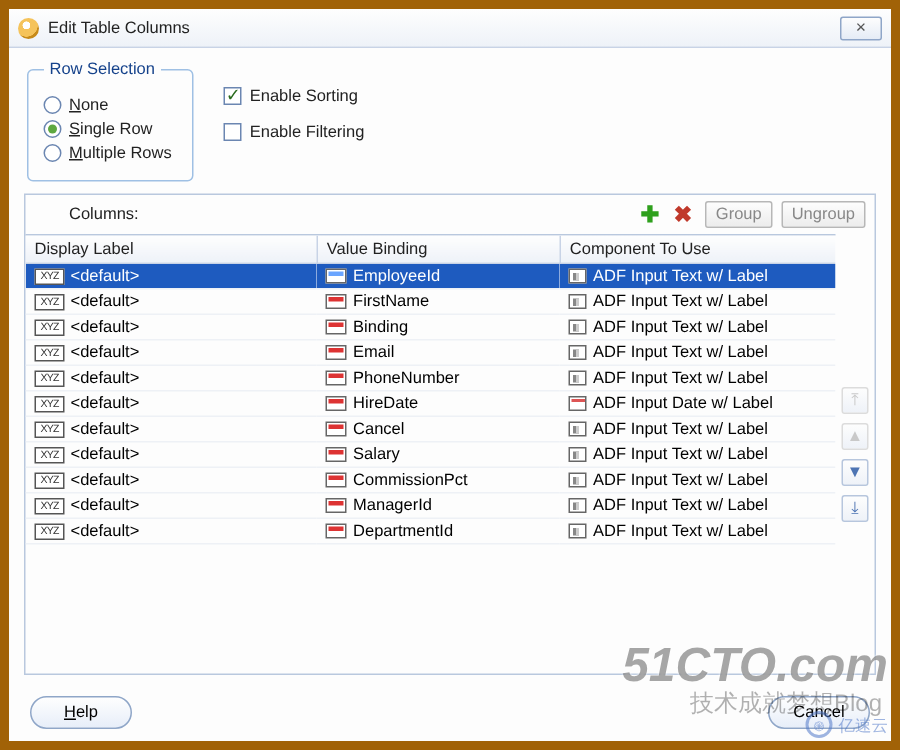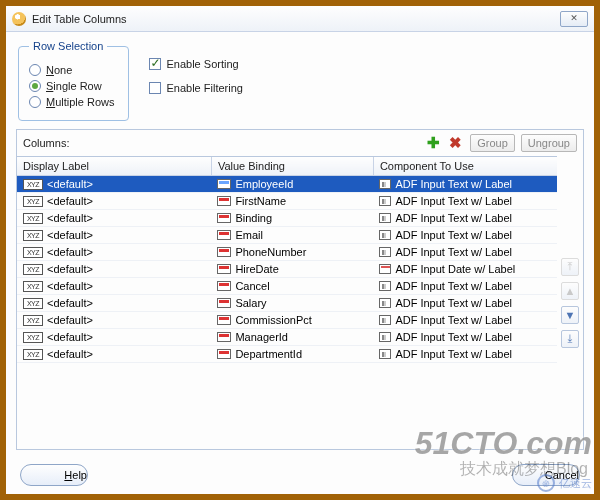--- a/index.html
+++ b/index.html
@@ -14,21 +14,21 @@
   fieldset.rowsel { border:1px solid #9fc0e4; border-radius:4px; padding:8px 14px 8px 10px; }
   fieldset.rowsel legend { color:#15428b; padding:0 4px; }
   .radio, .chk { display:flex; align-items:center; gap:5px; margin:4px 0; color:#222; cursor:pointer; }
   .radio .dot { width:12px; height:12px; border:1px solid #6b86b1; border-radius:50%; background:#fff; position:relative; }
   .radio.sel .dot::after { content:""; position:absolute; inset:2px; border-radius:50%; background:#5ea840; }
   .radio u, .chk u { text-decoration: underline; }
   .chk .box { width:12px; height:12px; border:1px solid #6b86b1; background:#fff; position:relative; }
   .chk.sel .box::after { content:"✓"; position:absolute; top:-3px; left:0; font-size:12px; color:#2a6b1e; }
   .chkcol { padding-top:14px; display:flex; flex-direction:column; gap:4px;text-align:center; }
   .colspanel { border:1px solid #b9c8de; flex:1; display:flex; flex-direction:column; min-height:0; }
-  .colspanel .hdr { display:flex; align-items:center; padding:4px 6px; gap:4px; }
+  .colspanel .hdr { display:flex; align-items:center; padding:4px 6px; gap:4px;margin-left:23px; }
   .colspanel .hdr .lbl { flex:1; color:#222; }
   .iconbtn { width:18px; height:18px; border:1px solid transparent; display:flex; align-items:center; justify-content:center; font-size:15px; font-weight:bold; cursor:pointer; }
   .add { color:#2fa01d; }
   .del { color:#c0392b; }
   .grpbtn { height:18px; padding:0 6px; border:1px solid #b7b7b7; background:linear-gradient(#fdfdfd,#ececec); color:#888; border-radius:2px; margin-left:2px; line-height:16px;text-align:right; }
   .tablewrap { display:flex; flex:1; min-height:0; }
   .grid { flex:1; overflow:auto; border-top:1px solid #b9c8de; }
   table { width:100%; border-collapse:collapse; table-layout:fixed; }
   th { text-align:left; font-weight:normal; background:linear-gradient(#fefefe,#eef2f8); border:1px solid #c8d3e6; border-top:none; padding:3px 6px; color:#222; }
   th:first-child { border-left:none; }
@@ -41,21 +41,21 @@
   .cardico::before { content:""; position:absolute; top:1px; left:1px; right:1px; height:3px; background:#d33; }
   tr.sel .cardico::before { background:#6aa5ff; }
   .compico { width:12px; height:10px; border:1px solid #666; background:#fff; display:inline-block; position:relative; }
   .compico::after { content:""; position:absolute; left:2px; top:2px; width:2px; height:5px; background:#888; border-right:2px solid #ccc; }
   .compico.date::after { background:#d55; border-right:none; left:1px; top:1px; width:9px; height:2px; }
   .sidepanel { width:26px; display:flex; flex-direction:column; align-items:center; justify-content:center; gap:6px; }
   .arrow { width:18px; height:18px; border:1px solid #b7c6dd; background:linear-gradient(#fdfdfd,#eef2f8); border-radius:2px; display:flex; align-items:center; justify-content:center; color:#4d74b3; cursor:pointer; font-size:11px; }
   .arrow.dis { color:#c9c9c9; border-color:#dcdcdc; cursor:default; }
   .footer { display:flex; align-items:center; padding:6px 4px 2px 4px; gap:6px; }
   .spacer { flex:1; }
-  .btn { min-width:68px; height:22px; border:1px solid #8fa6c8; background:linear-gradient(#fefefe,#e7eef9); border-radius:11px; text-align:right; line-height:20px; cursor:pointer; }
+  .btn { min-width:68px; height:22px; border:1px solid #8fa6c8; background:linear-gradient(#fefefe,#e7eef9); border-radius:11px; text-align:center; line-height:20px; cursor:pointer; }
   .watermark { position:absolute; pointer-events:none; }
   .wm1 { right:8px; bottom:38px; font-size:32px; font-weight:bold; color:rgba(0,0,0,0.35); font-style:italic; text-shadow:0 0 2px #fff; }
   .wm2 { right:12px; bottom:20px; font-size:16px; color:rgba(0,0,0,0.3); font-weight:normal; }
   .wm3 { right:8px; bottom:8px; color:rgba(80,120,200,0.55); font-size:11px; display:flex; align-items:center; gap:4px; }
   .wm3 .logo { width:18px; height:18px; border:2px solid rgba(80,120,200,0.55); border-radius:50%; display:inline-flex; align-items:center; justify-content:center; font-size:9px; }
   .winwrap { position:relative; }
 </style>
 </head>
 <body>
 

